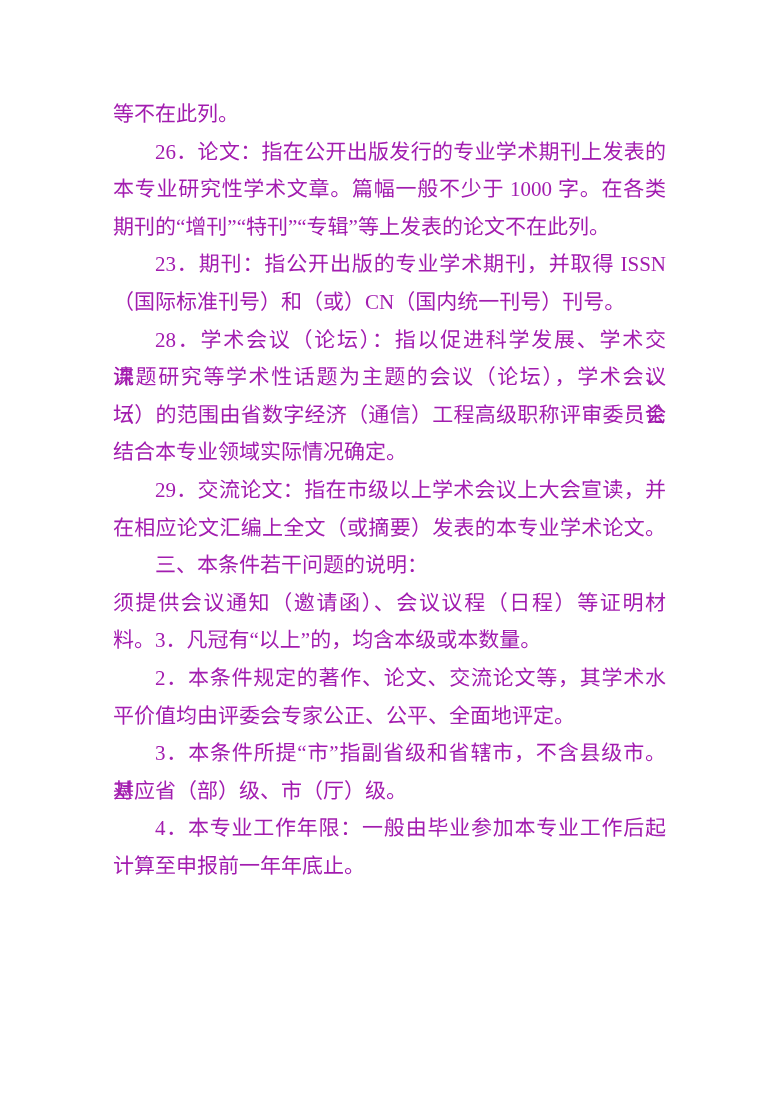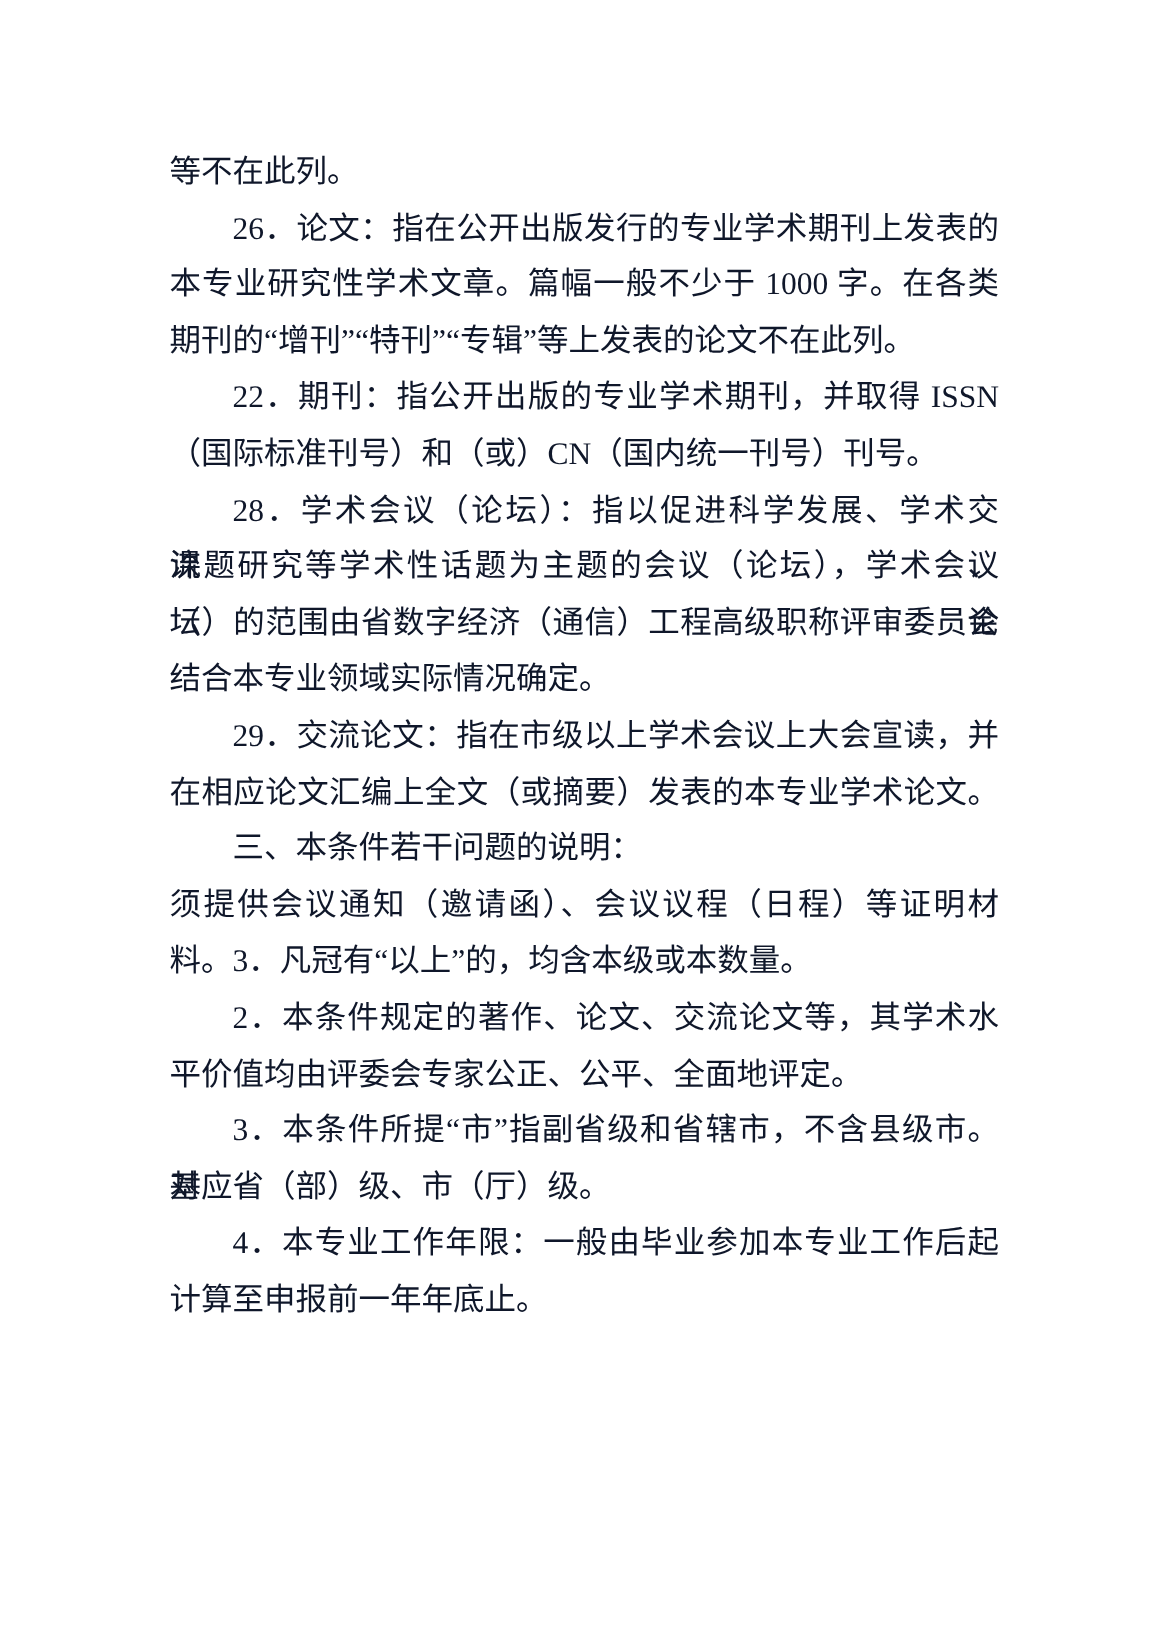--- a/index.html
+++ b/index.html
@@ -7,21 +7,21 @@
     padding: 0;
     background: #ffffff;
   }
   .page {
     position: relative;
     width: 777px;
     height: 1099px;
     background: #ffffff;
     overflow: hidden;
     font-family: "Liberation Serif", "DejaVu Serif", serif;
-    color: #0f172a;
+    color: #a21caf;
   }
   .textblock {
     position: absolute;
     left: 113px;
     top: 96px;
     width: 553px;
   }
   .ln {
     font-size: 21px;
     height: 37.6px;
@@ -38,21 +38,21 @@
 </style>
 </head>
 <body>
 
 <div class="page">
   <div class="textblock">
     <div class="ln">等不在此列。</div>
     <div class="ln j i">26．论文：指在公开出版发行的专业学术期刊上发表的</div>
     <div class="ln j">本专业研究性学术文章。篇幅一般不少于 1000 字。在各类</div>
     <div class="ln">期刊的“增刊”“特刊”“专辑”等上发表的论文不在此列。</div>
-    <div class="ln j i">22．期刊：指公开出版的专业学术期刊，并取得 ISSN</div>
+    <div class="ln j i">23．期刊：指公开出版的专业学术期刊，并取得 ISSN</div>
     <div class="ln">（国际标准刊号）和（或）CN（国内统一刊号）刊号。</div>
     <div class="ln j i">28．学术会议（论坛）：指以促进科学发展、学术交流、</div>
     <div class="ln j">课题研究等学术性话题为主题的会议（论坛），学术会议（论</div>
     <div class="ln j">坛）的范围由省数字经济（通信）工程高级职称评审委员会</div>
     <div class="ln">结合本专业领域实际情况确定。</div>
     <div class="ln j i">29．交流论文：指在市级以上学术会议上大会宣读，并</div>
     <div class="ln j">在相应论文汇编上全文（或摘要）发表的本专业学术论文。</div>
     <div class="ln i">三、本条件若干问题的说明：</div>
     <div class="ln">须提供会议通知（邀请函）、会议议程（日程）等证明材料。</div>
     <div class="ln i">3．凡冠有“以上”的，均含本级或本数量。</div>

